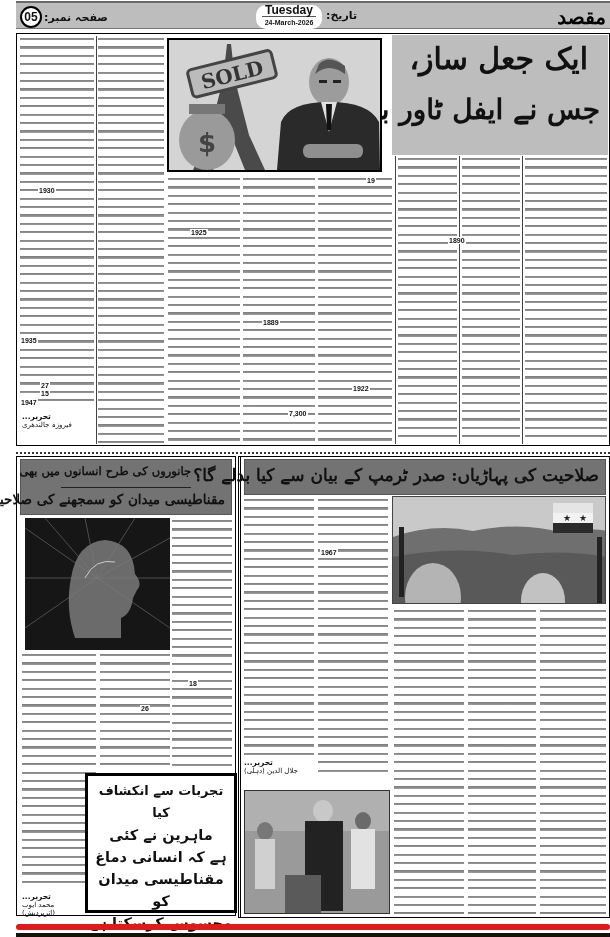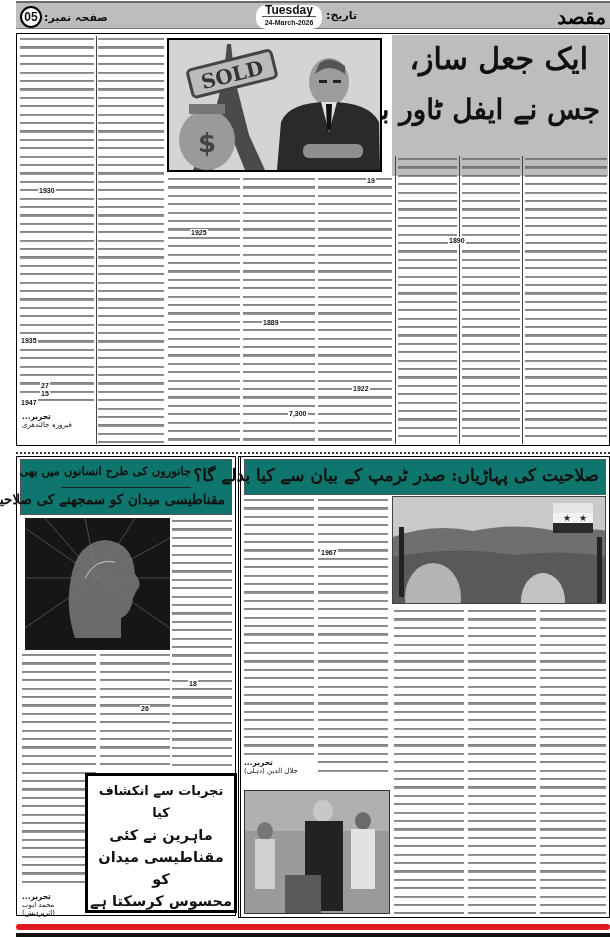--- a/index.html
+++ b/index.html
@@ -27,28 +27,28 @@
   .col { position: absolute; overflow: hidden; direction: rtl; font-size: 6px; line-height: 8.4px;
     color: #222; text-align: justify; }
   .lines { position: absolute; inset: 0;
     background-image: repeating-linear-gradient(to bottom, transparent 0, transparent 2px, #555 2px, #777 4.2px, transparent 4.2px, transparent 8.4px); opacity: .75; }
   .col-num { position: absolute; font-family: "Liberation Sans", sans-serif; font-weight: bold; font-size: 7px; background: #fff; padding: 0 1px; direction: ltr; }
 
   .frame { position: absolute; border: 1px solid #000; }
   .vrule { position: absolute; width: 1px; background: #444; }
 
   
-  .headline-box { position: absolute; left: 392px; top: 35px; width: 216px; height: 141px; background: #bdbdbd; }
+  .headline-box { position: absolute; left: 392px; top: 35px; width: 216px; height: 120px; background: #bdbdbd; }
   .hl1 { position: absolute; right: 20px; top: 6px; font-family: "DejaVu Serif", serif; font-size: 30px; font-weight: bold; direction: rtl; }
   .hl2 { position: absolute; right: 8px; top: 58px; font-family: "DejaVu Serif", serif; font-size: 28px; font-weight: bold; direction: rtl; white-space: nowrap; }
   .hero-img { position: absolute; left: 167px; top: 38px; width: 215px; height: 134px; border: 2px solid #000; background: #d3d3d3; overflow: hidden; }
 
   
   .dotted { position: absolute; height: 0; border-top: 2px dotted #333; }
-  .sec-head { position: absolute; background: #0f766e; border: 1px solid #555; padding-left: 48px; }
+  .sec-head { position: absolute; background: #737373; border: 1px solid #555; padding-left: 48px; }
   .sec-head .t { position: absolute; font-family: "DejaVu Serif", serif; font-weight: bold; direction: rtl; white-space: nowrap; }
   .quote-box { position: absolute; left: 85px; top: 773px; width: 152px; height: 140px; border: 3px solid #000; background: #fff;
     text-align: center; direction: rtl; font-family: "DejaVu Sans", sans-serif; font-weight: bold; font-size: 14.5px; line-height: 22px; padding-top: 4px; }
   .byline { position: absolute; direction: rtl; font-size: 7px; text-align: left; }
   .byline b { font-family: "DejaVu Sans", sans-serif; font-size: 7.5px; display: block; }
 
   .footer-red { position: absolute; left: 16px; top: 924px; width: 594px; height: 6px; background: #e0191f; border-radius: 3px; }
   .footer-black { position: absolute; left: 16px; top: 933px; width: 594px; height: 4px; background: #111; }
 </style>
 </head>
@@ -184,20 +184,21 @@
   </div>
 <div class="col" style="left:22px;top:652px;width:74px;height:236px;">
     <div class="lines"></div>
   </div>
 <span class="col-num" style="left:188px;top:680px;">18</span>
 <span class="col-num" style="left:140px;top:705px;">26</span>
 
 <div class="quote-box">
   <div style="font-size:13px;">تجربات سے انکشاف کیا</div>
   <div>ماہرین نے کئی</div>
+  <div>ہے کہ انسانی دماغ</div>
   <div>مقناطیسی میدان کو</div>
   <div>محسوس کرسکتا ہے</div>
 </div>
 
 <div class="byline" style="left:22px;top:892px;width:62px;">
   <b>تحریر...</b>
   <span>محمد ایوب (اترپردیش)</span>
 </div>
 
 <div class="frame" style="left:238px;top:456px;width:372px;height:462px;border-left:3px double #000;"></div>

